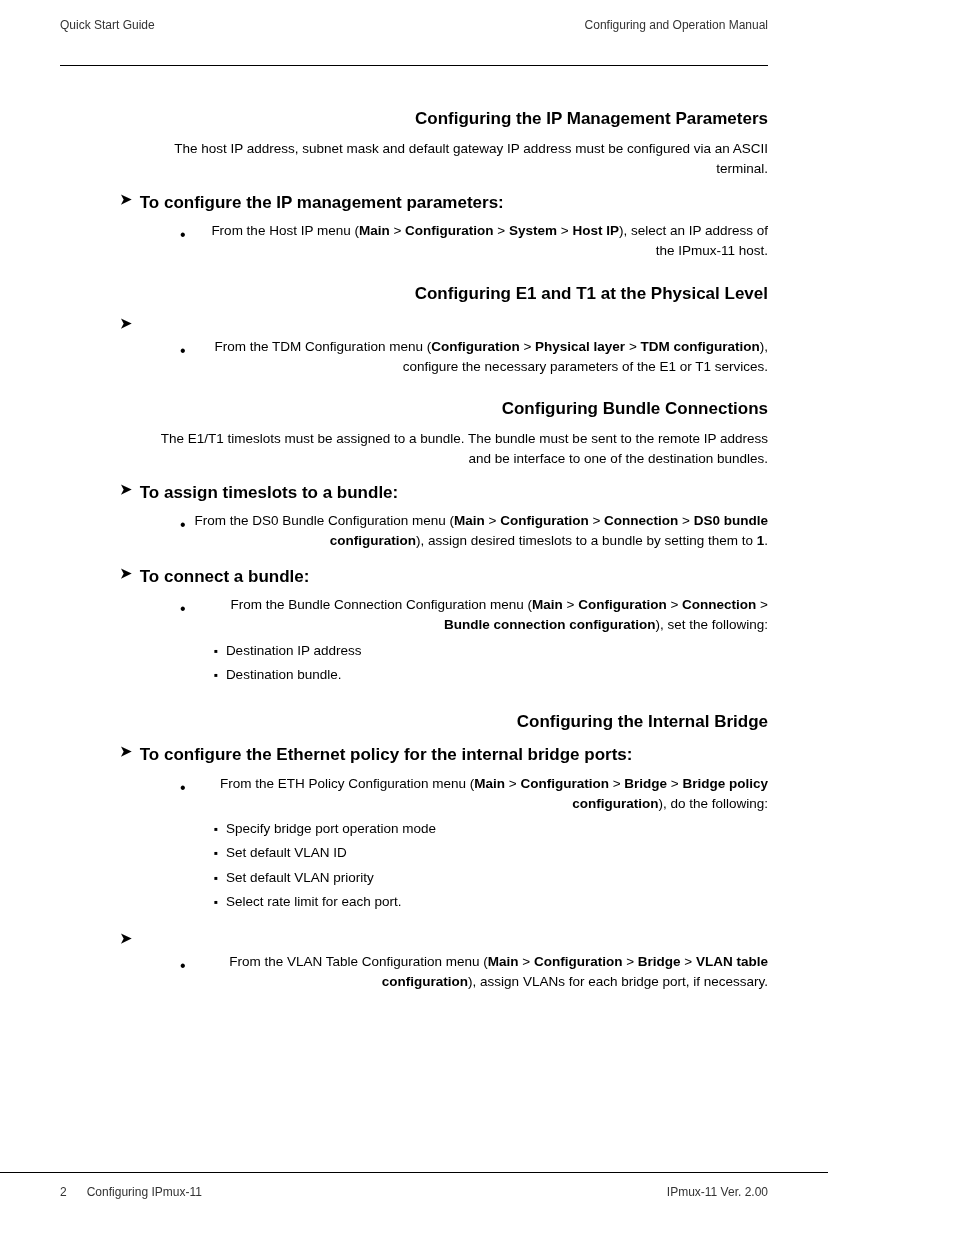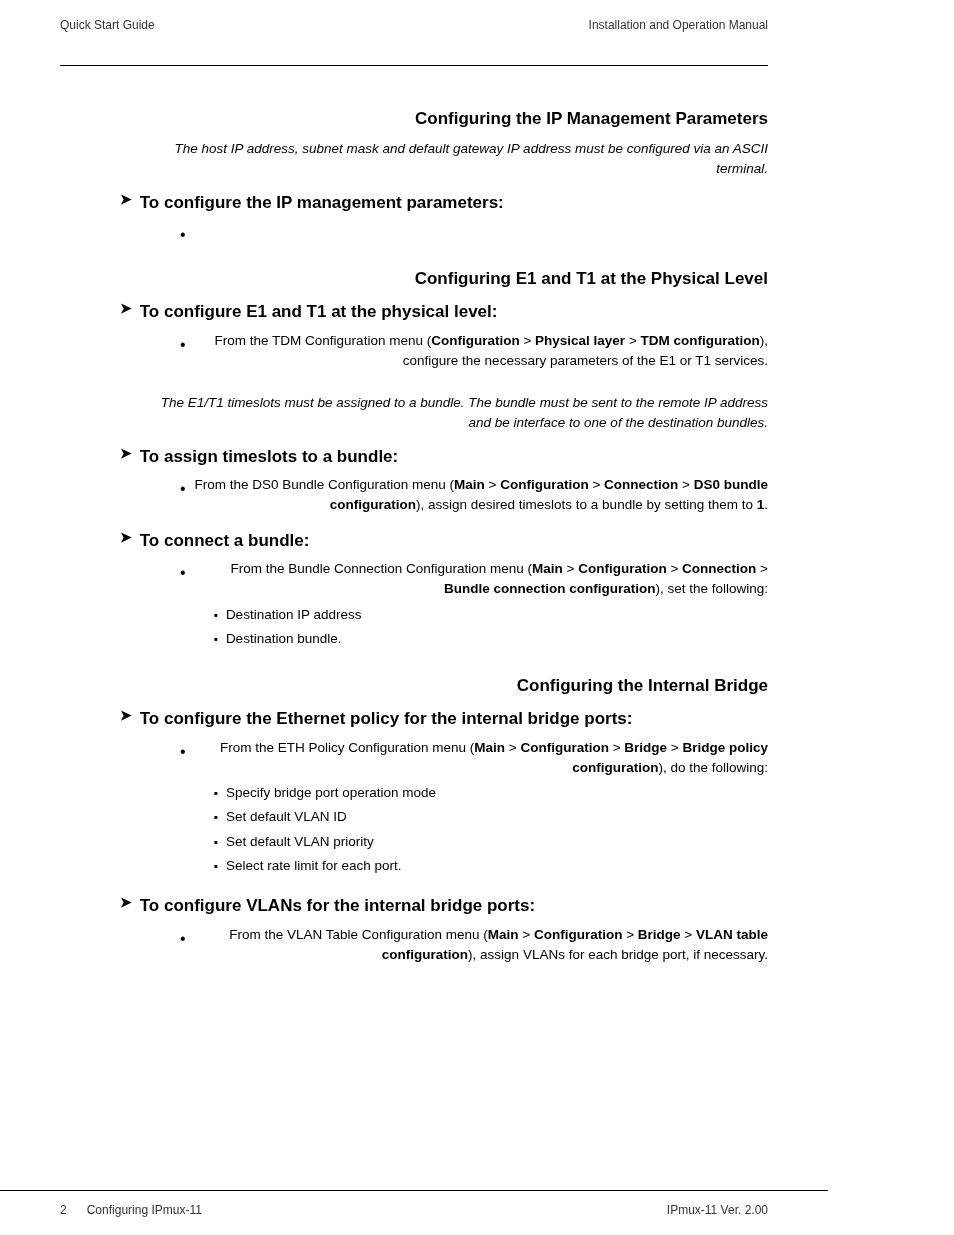--- a/index.html
+++ b/index.html
@@ -37,21 +37,21 @@
     }
 
     .content {
       flex: 1;
       padding: 20px 60px 20px 60px;
     }
 
     .footer {
       display: flex;
       justify-content: space-between;
-      padding: 12px 60px 18px 60px;
+      padding: 12px 60px 36px 60px;
       font-size: 12px;
       color: #333;
       border-top: 1px solid #000;
       margin-top: auto;
     }
 
     .section {
       margin-bottom: 22px;
       text-align: right;
     }
@@ -60,21 +60,20 @@
       font-size: 17px;
       font-weight: bold;
       margin-bottom: 10px;
       color: #000;
     }
 
     .section-intro {
       margin-left: 100px;
       margin-bottom: 10px;
       line-height: 1.5;
-      font-style: italic;
     }
 
     .instruction-block {
       margin-bottom: 12px;
     }
 
     .arrow-item {
       display: flex;
       align-items: flex-start;
       margin-bottom: 6px;
@@ -151,60 +150,61 @@
       border-top: 1px solid #000;
       margin: 0 60px 0 60px;
     }
   </style>
 </head>
 <body>
 
 <div class="page">
   <div class="header">
     <span>Quick Start Guide</span>
-    <span>Installation and Operation Manual</span>
+    <span>Configuring and Operation Manual</span>
   </div>
 
   <div class="divider-top"></div>
 
   <div class="content">
 
     <div class="section">
       <div class="section-title">Configuring the IP Management Parameters</div>
       <div class="section-intro">The host IP address, subnet mask and default gateway IP address must be configured via an ASCII terminal.</div>
       <div class="instruction-block">
         <div class="arrow-item">
           <span class="arrow-symbol">➤</span>
           <span class="arrow-text">To configure the IP management parameters:</span>
         </div>
         <div class="bullet-list">
           <div class="bullet-item">
             <span class="bullet-dot">•</span>
+            <span class="bullet-text">From the Host IP menu (<b>Main</b> &gt; <b>Configuration</b> &gt; <b>System</b> &gt; <b>Host IP</b>), select an IP address of the IPmux-11 host.</span>
           </div>
         </div>
       </div>
     </div>
 
     <div class="section">
       <div class="section-title">Configuring E1 and T1 at the Physical Level</div>
       <div class="instruction-block">
         <div class="arrow-item">
           <span class="arrow-symbol">➤</span>
-          <span class="arrow-text">To configure E1 and T1 at the physical level:</span>
         </div>
         <div class="bullet-list">
           <div class="bullet-item">
             <span class="bullet-dot">•</span>
             <span class="bullet-text">From the TDM Configuration menu (<b>Configuration</b> &gt; <b>Physical layer</b> &gt; <b>TDM configuration</b>), configure the necessary parameters of the E1 or T1 services.</span>
           </div>
         </div>
       </div>
     </div>
 
     <div class="section">
+      <div class="section-title">Configuring Bundle Connections</div>
       <div class="section-intro">The E1/T1 timeslots must be assigned to a bundle. The bundle must be sent to the remote IP address and be interface to one of the destination bundles.</div>
       <div class="instruction-block">
         <div class="arrow-item">
           <span class="arrow-symbol">➤</span>
           <span class="arrow-text">To assign timeslots to a bundle:</span>
         </div>
         <div class="bullet-list">
           <div class="bullet-item">
             <span class="bullet-dot">•</span>
             <span class="bullet-text">From the DS0 Bundle Configuration menu (<b>Main</b> &gt; <b>Configuration</b> &gt; <b>Connection</b> &gt; <b>DS0 bundle configuration</b>), assign desired timeslots to a bundle by setting them to <b>1</b>.</span>
@@ -267,21 +267,20 @@
                   <span class="sub-bullet-text">Select rate limit for each port.</span>
                 </div>
               </div>
             </div>
           </div>
         </div>
       </div>
       <div class="instruction-block">
         <div class="arrow-item">
           <span class="arrow-symbol">➤</span>
-          <span class="arrow-text">To configure VLANs for the internal bridge ports:</span>
         </div>
         <div class="bullet-list">
           <div class="bullet-item">
             <span class="bullet-dot">•</span>
             <span class="bullet-text">From the VLAN Table Configuration menu (<b>Main</b> &gt; <b>Configuration</b> &gt; <b>Bridge</b> &gt; <b>VLAN table configuration</b>), assign VLANs for each bridge port, if necessary.</span>
           </div>
         </div>
       </div>
     </div>
 

